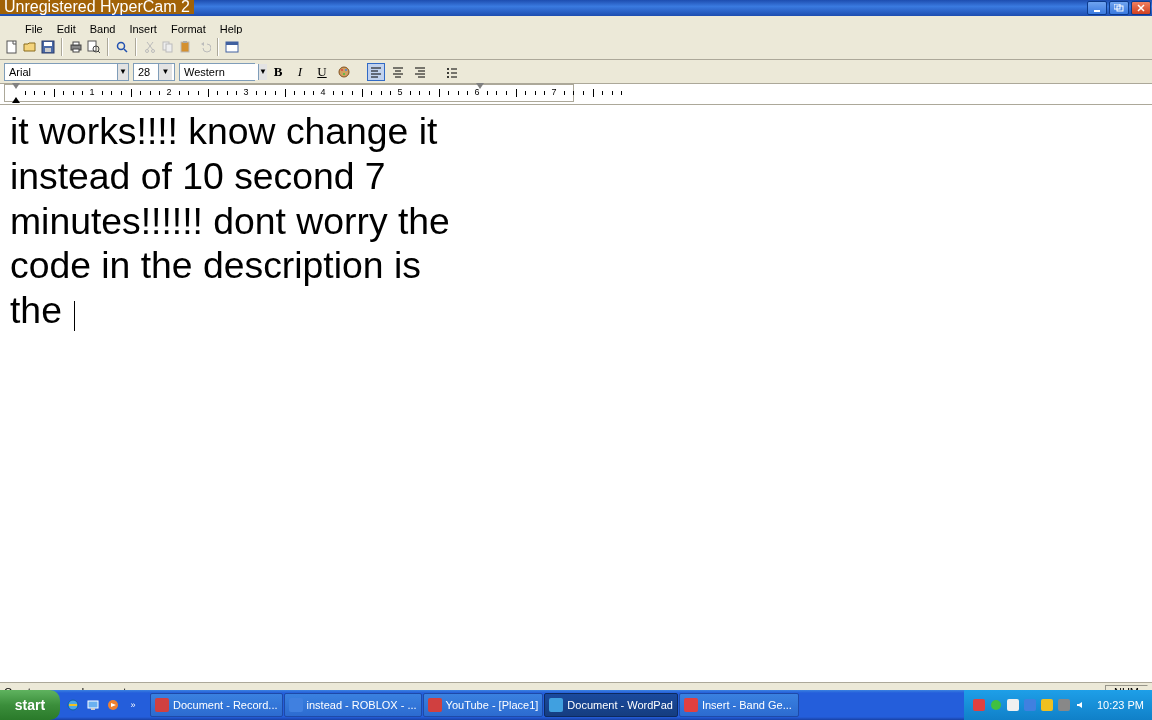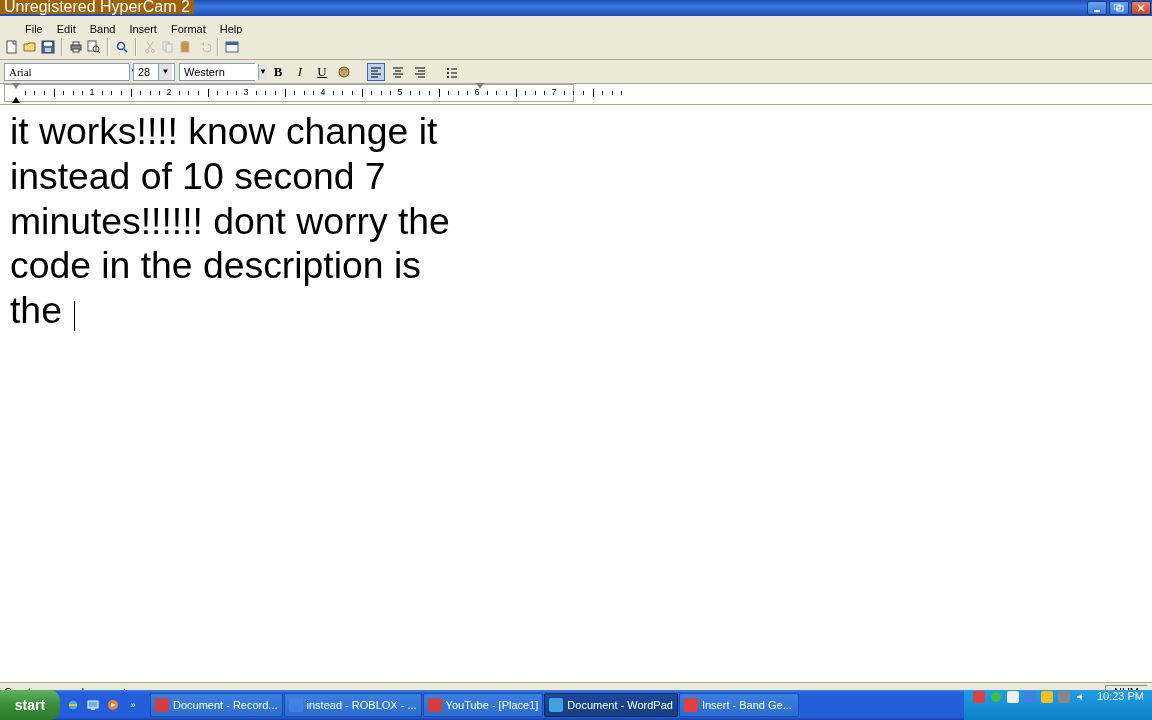--- a/index.html
+++ b/index.html
@@ -42,21 +42,21 @@
   .status-cell { border:1px inset #ece9d8; padding:0 8px; height:14px; line-height:12px; }
   
   .taskbar { position:absolute; bottom:0; left:0; right:0; height:30px; background:linear-gradient(#3a81e0,#245edb 10%,#245edb 90%,#1941a5); display:flex; align-items:center; color:#fff; font-size:11px; }
   .start-btn { height:30px; width:60px; background:linear-gradient(#5fb35f,#3b8e3b 50%,#2a7a2a); border-radius:0 10px 10px 0; display:flex; align-items:center; justify-content:center; font-weight:bold; font-size:14px; cursor:pointer; }
   .ql { display:flex; margin-left:4px; gap:2px; }
   .ql-item { width:18px; height:22px; display:flex; align-items:center; justify-content:center; cursor:pointer; border-radius:2px; }
   .task-items { display:flex; margin-left:8px; gap:1px; flex:1; overflow:hidden; }
   .task-item { height:24px; min-width:120px; max-width:140px; background:linear-gradient(#3a81e0,#2c6bd0); border:1px solid #1e4aa8; border-radius:2px; display:flex; align-items:center; gap:4px; padding:0 4px; cursor:pointer; overflow:hidden; white-space:nowrap; }
   .task-item.active { background:linear-gradient(#1a4a9e,#153d80); border:1px solid #0d2a60; }
   .task-icon { width:14px; height:14px; background:#fff; border-radius:2px; flex-shrink:0; }
-  .tray { height:30px; background:linear-gradient(#1e9fe8,#1080c8); display:flex; align-items:flex-start; padding:0 8px; gap:3px; margin-left:auto; }
+  .tray { height:30px; background:linear-gradient(#1e9fe8,#1080c8); display:flex; align-items:center; padding:0 8px; gap:3px; margin-left:auto; }
   .tray-icon { width:14px; height:14px; display:flex; align-items:center; justify-content:center; cursor:pointer; color:#fff; }
   .clock { margin-left:6px; font-size:11px; }
   svg { display:block; }
 </style>
 </head>
 <body>
 
 <div class="app-titlebar">
   <div class="win-btns">
     <div class="win-btn min">
@@ -160,21 +160,21 @@
   <div class="tbtn">
     <svg width="14" height="14">
         <rect x="1" y="2" width="12" height="10" fill="#fff" stroke="#4060a0"></rect>
         <rect x="1" y="2" width="12" height="3" fill="#4060a0"></rect>
       </svg>
   </div>
 </div>
 
 <div class="formatbar">
   <div class="combo" style="width:125px">
-    <input style="width: 124px; font-family: Liberation Serif, serif;" value="Arial">
+    <input style="width: 112px;" value="Arial">
     <div class="drop">▼</div>
   </div>
   <div class="combo" style="width:42px">
     <input style="width: 24px;" value="28">
     <div class="drop">▼</div>
   </div>
   <div class="combo" style="width:76px">
     <input style="width: 78px;" value="Western">
     <div class="drop">▼</div>
   </div>

